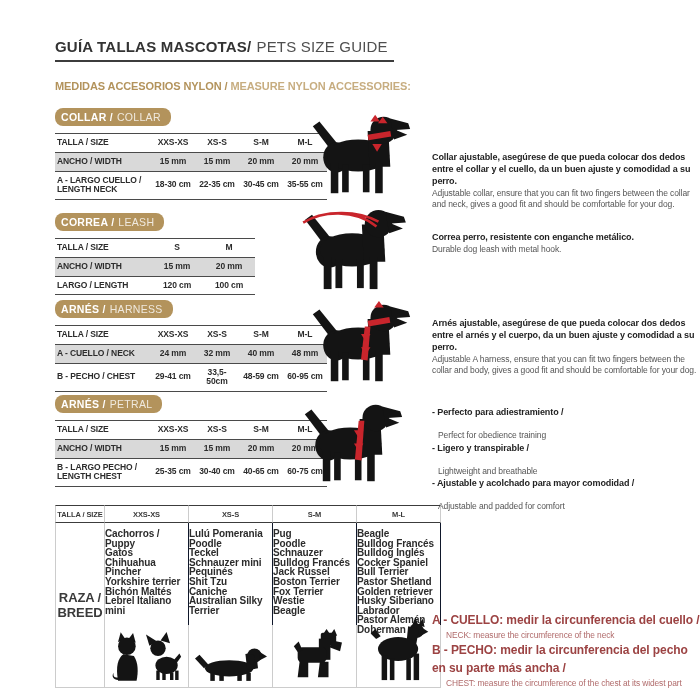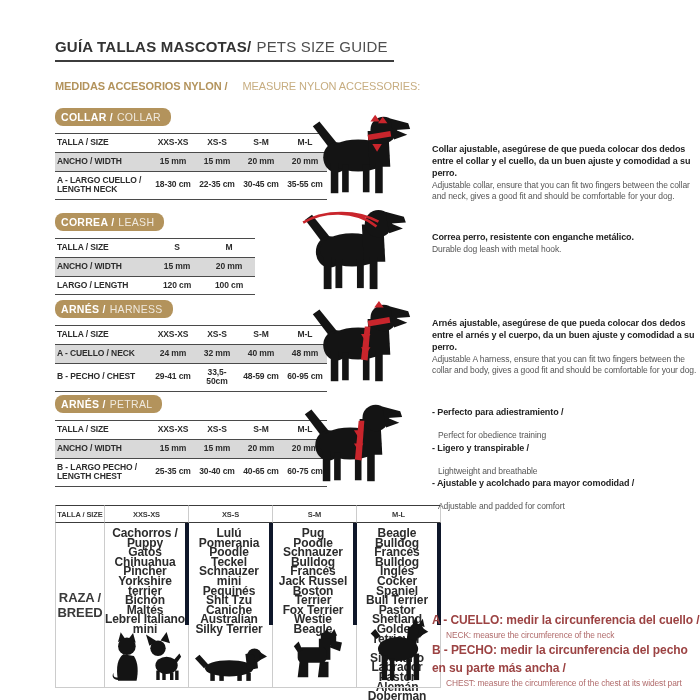--- a/index.html
+++ b/index.html
@@ -10,21 +10,21 @@
   .page{position:relative;width:700px;height:700px;background:#fff;overflow:hidden;
         font-family:"Liberation Sans",sans-serif;color:var(--text-dark);letter-spacing:-0.1px;}
 
   
   .title{position:absolute;left:55px;top:38px;font-size:15px;letter-spacing:.2px;
          border-bottom:2px solid #3c3c3c;padding-bottom:5px;padding-right:6px;}
   .title .b{font-weight:bold;color:#333;}
   .title .l{font-weight:normal;color:#4f4f4f;margin-left:5px;text-align:right;}
   .subtitle{position:absolute;left:55px;top:80px;font-size:11px;}
   .subtitle .b{font-weight:bold;color:var(--gold);}
-  .subtitle .l{font-weight:normal;color:#c7ad80;margin-left:15px;}
+  .subtitle .l{font-weight:bold;color:#c7ad80;margin-left:3px;}
 
   
   .sec{position:absolute;left:55px;}
   .badge{display:inline-block;background:var(--gold);color:#fff;font-size:10.5px;
          font-weight:bold;padding:3px 10px 3px 6px;letter-spacing:.3px;border-radius:8px;}
   .badge .l{font-weight:normal;opacity:.8;margin-left:4px;}
 
   
   table.spec{border-collapse:collapse;margin-top:7px;}
   .spec th,.spec td{font-size:8.5px;font-weight:bold;color:#2c2c2c;text-align:center;
@@ -51,22 +51,22 @@
   
   .breeds{position:absolute;left:55px;top:505px;width:386px;}
   .bgrid{display:grid;grid-template-columns:50px 84px 84px 84px 84px;grid-template-rows:18px 102px 63px;}
   .bh{grid-row:1;border-top:1.5px solid #3c3c3c;border-bottom:1.5px solid #3c3c3c;
       border-right:1px solid #ccc;font-size:7.5px;font-weight:bold;text-align:center;
       display:flex;align-items:center;justify-content:center;}
   .bh.c1{border-left:1px solid #ccc;}
   .blabel{grid-column:1;grid-row:2 / span 2;border-left:1px solid #ccc;border-right:1px solid #ccc;
       border-bottom:1px solid #ccc;display:flex;align-items:center;justify-content:center;
       font-size:13px;font-weight:bold;white-space:pre-line;text-align:center;}
-  .bc{grid-row:2;border-right:4px solid #0f172a;font-size:12px;font-weight:bold;color:#2c2c2c;
-      text-align:center;line-height:9.6px;padding-top:6px;white-space:pre-line;}
+  .bc{grid-row:2;border-right:1px solid #0f172a;font-size:10px;font-weight:bold;color:#2c2c2c;
+      line-height:9.6px;padding-top:6px;white-space:pre-line;}
   .bi{grid-row:3;border-right:1px solid #ccc;border-bottom:1px solid #ccc;
       display:flex;align-items:flex-end;justify-content:center;gap:5px;padding-bottom:2px;overflow:visible;}
 
   
   .notes{position:absolute;left:432px;top:611px;width:268px;}
   .note .bold{color:var(--note-red);font-weight:bold;font-size:12px;line-height:1.5;}
   .note .light{color:#b06a6a;font-size:8.4px;line-height:1.45;padding-left:14px;}
 
   .c1{grid-column:1}.c2{grid-column:2}.c3{grid-column:3}.c4{grid-column:4}.c5{grid-column:5}
 </style>
@@ -131,21 +131,21 @@
       </defs>
       <use href="#dogbase"></use>
       <g class="red">
         <polygon points="66,10 71,3 76,10"></polygon>
         <polygon points="74,12 79,5 84,12"></polygon>
         <polygon points="63,24 87,20 88,26 64,30"></polygon>
         <polygon points="68,34 78,34 73,42"></polygon>
       </g>
     </svg>
   </div>
-  <div class="desc" style="top:144px">
+  <div class="desc" style="top:152px">
     <div class="es">Collar ajustable, asegúrese de que pueda colocar dos dedos entre el collar y el cuello, da un buen ajuste y comodidad a su perro.</div>
     <div class="en">Adjustable collar, ensure that you can fit two fingers between the collar and neck, gives a good fit and should be comfortable for your dog.</div>
   </div>
 
   <div class="sec" style="top:212px">
     <div class="badge">
       <span>CORREA /</span><span class="l">LEASH</span>
     </div>
     <table class="spec" id="leash-table">
       <tbody>

